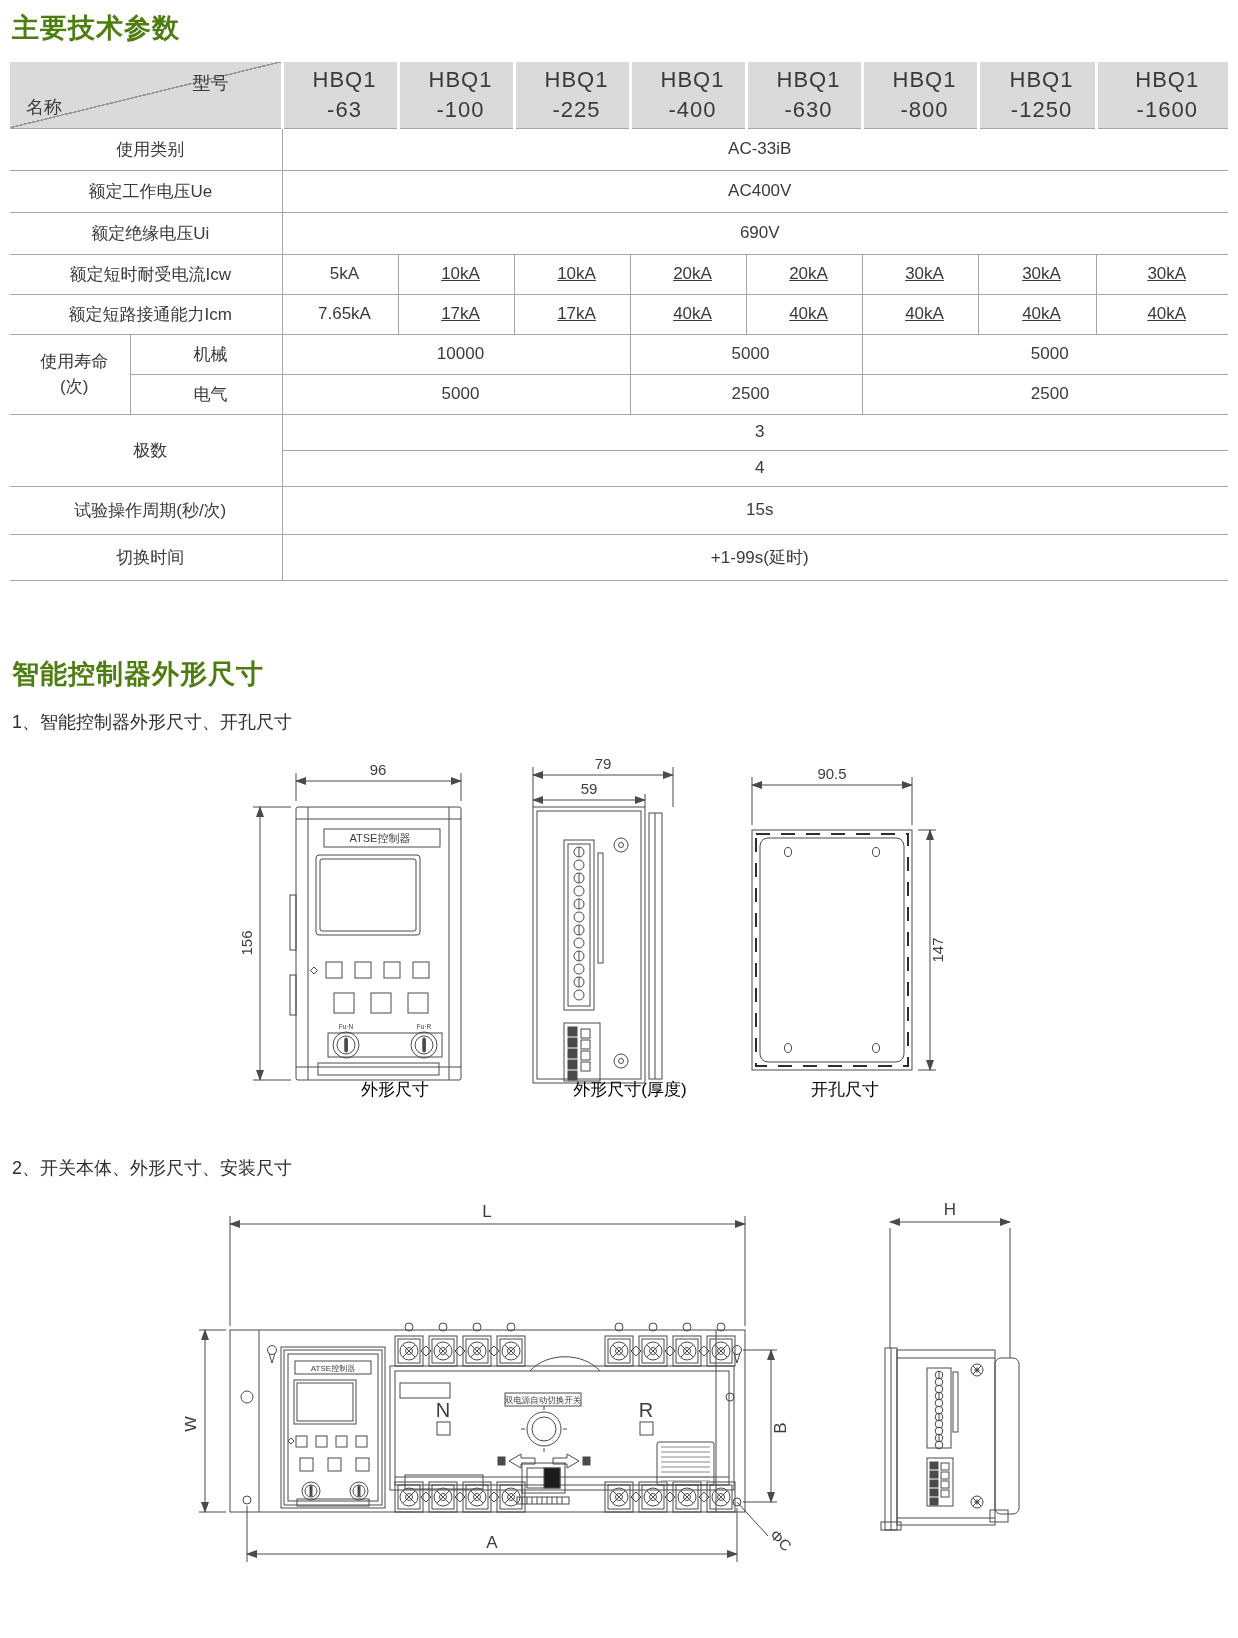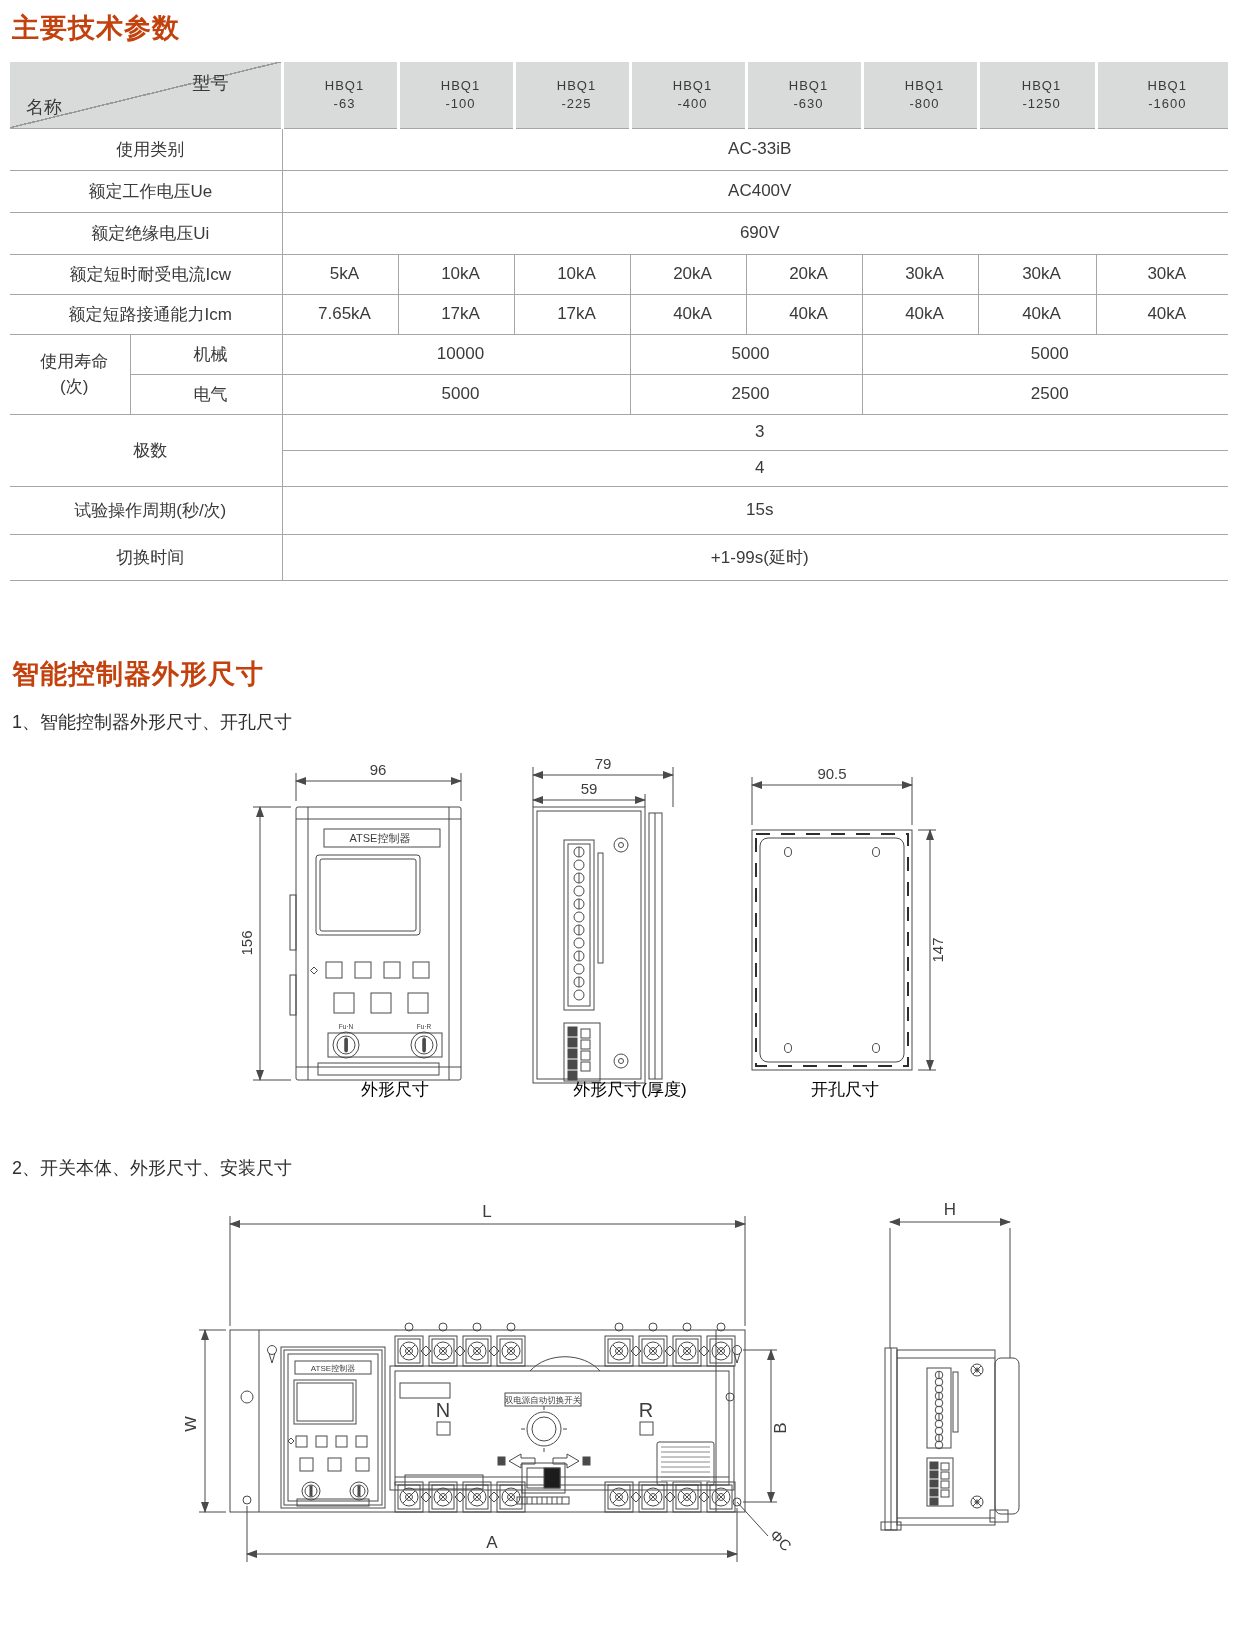--- a/index.html
+++ b/index.html
@@ -4,21 +4,21 @@
 <style>
   * { margin:0; padding:0; box-sizing:border-box; }
   html,body { background:#ffffff; }
   body {
     width:1238px; height:1638px; position:relative;
     font-family:"Liberation Sans","DejaVu Sans",sans-serif;
     color:#3d3d3d;
   }
   .sec-title {
     position:absolute; left:12px;
-    font-size:27px; font-weight:bold; color:#c2410c; letter-spacing:1px;
+    font-size:27px; font-weight:bold; color:#4d7c0f; letter-spacing:1px;
   }
   #title1 { top:10px; }
   #title2 { top:656px; }
   .sub-title {
     position:absolute; left:12px; font-size:18px; color:#2f2f2f;
   }
   #sub1 { top:710px; }
   #sub2 { top:1156px; }
 
   
@@ -31,25 +31,25 @@
   table.spec td, table.spec th { font-weight:normal; text-align:center; vertical-align:middle;padding-left:9px; }
   table.spec tr.body-row > td { border-top:1px solid #a6a6a6; }
   td.corner {
     background:#d9dada; height:66px; position:relative;
     background-image:linear-gradient(to bottom right,
       rgba(0,0,0,0) calc(50% - 1px), #9a9a9a calc(50% - 1px),
       #9a9a9a calc(50% + 0.5px), rgba(0,0,0,0) calc(50% + 0.5px));
   }
   td.corner .model-word { position:absolute; top:9px; right:52px; font-size:18px; }
   td.corner .name-word  { position:absolute; bottom:9px; left:16px; font-size:18px; }
-  th.model { background:#d9dada; border-left:3px solid #ffffff; font-size:13px; letter-spacing:1px; line-height:1.35; }
+  th.model { background:#d9dada; border-left:3px solid #ffffff; font-size:22px; letter-spacing:1px; line-height:1.35; }
   td.lbl  { text-align:left; padding-left:18px; border-right:1px solid #a6a6a6; }
   td.sub-lbl { border-right:1px solid #a6a6a6; }
   td.life-lbl { border-right:1px solid #a6a6a6; line-height:1.5; }
-  td.vcell + td.vcell { border-left:1px solid #a6a6a6; }
+  td.vcell + td.vcell { border-left:1px solid #a6a6a6;text-decoration:underline; }
   td.gcell + td.gcell { border-left:1px solid #a6a6a6; }
   .r42 { height:42px; } .r40 { height:40px; } .r36 { height:36px; }
   .r48 { height:48px; } .r46 { height:46px; }
 
   
   .draw-zone { position:absolute; left:0; width:1028px; }
   #zone1 { top:745px; height:410px; }
   #zone2 { top:1200px; height:438px; }
   .dwg { position:absolute; top:0; }
   #dwg-front { left:228px; }

